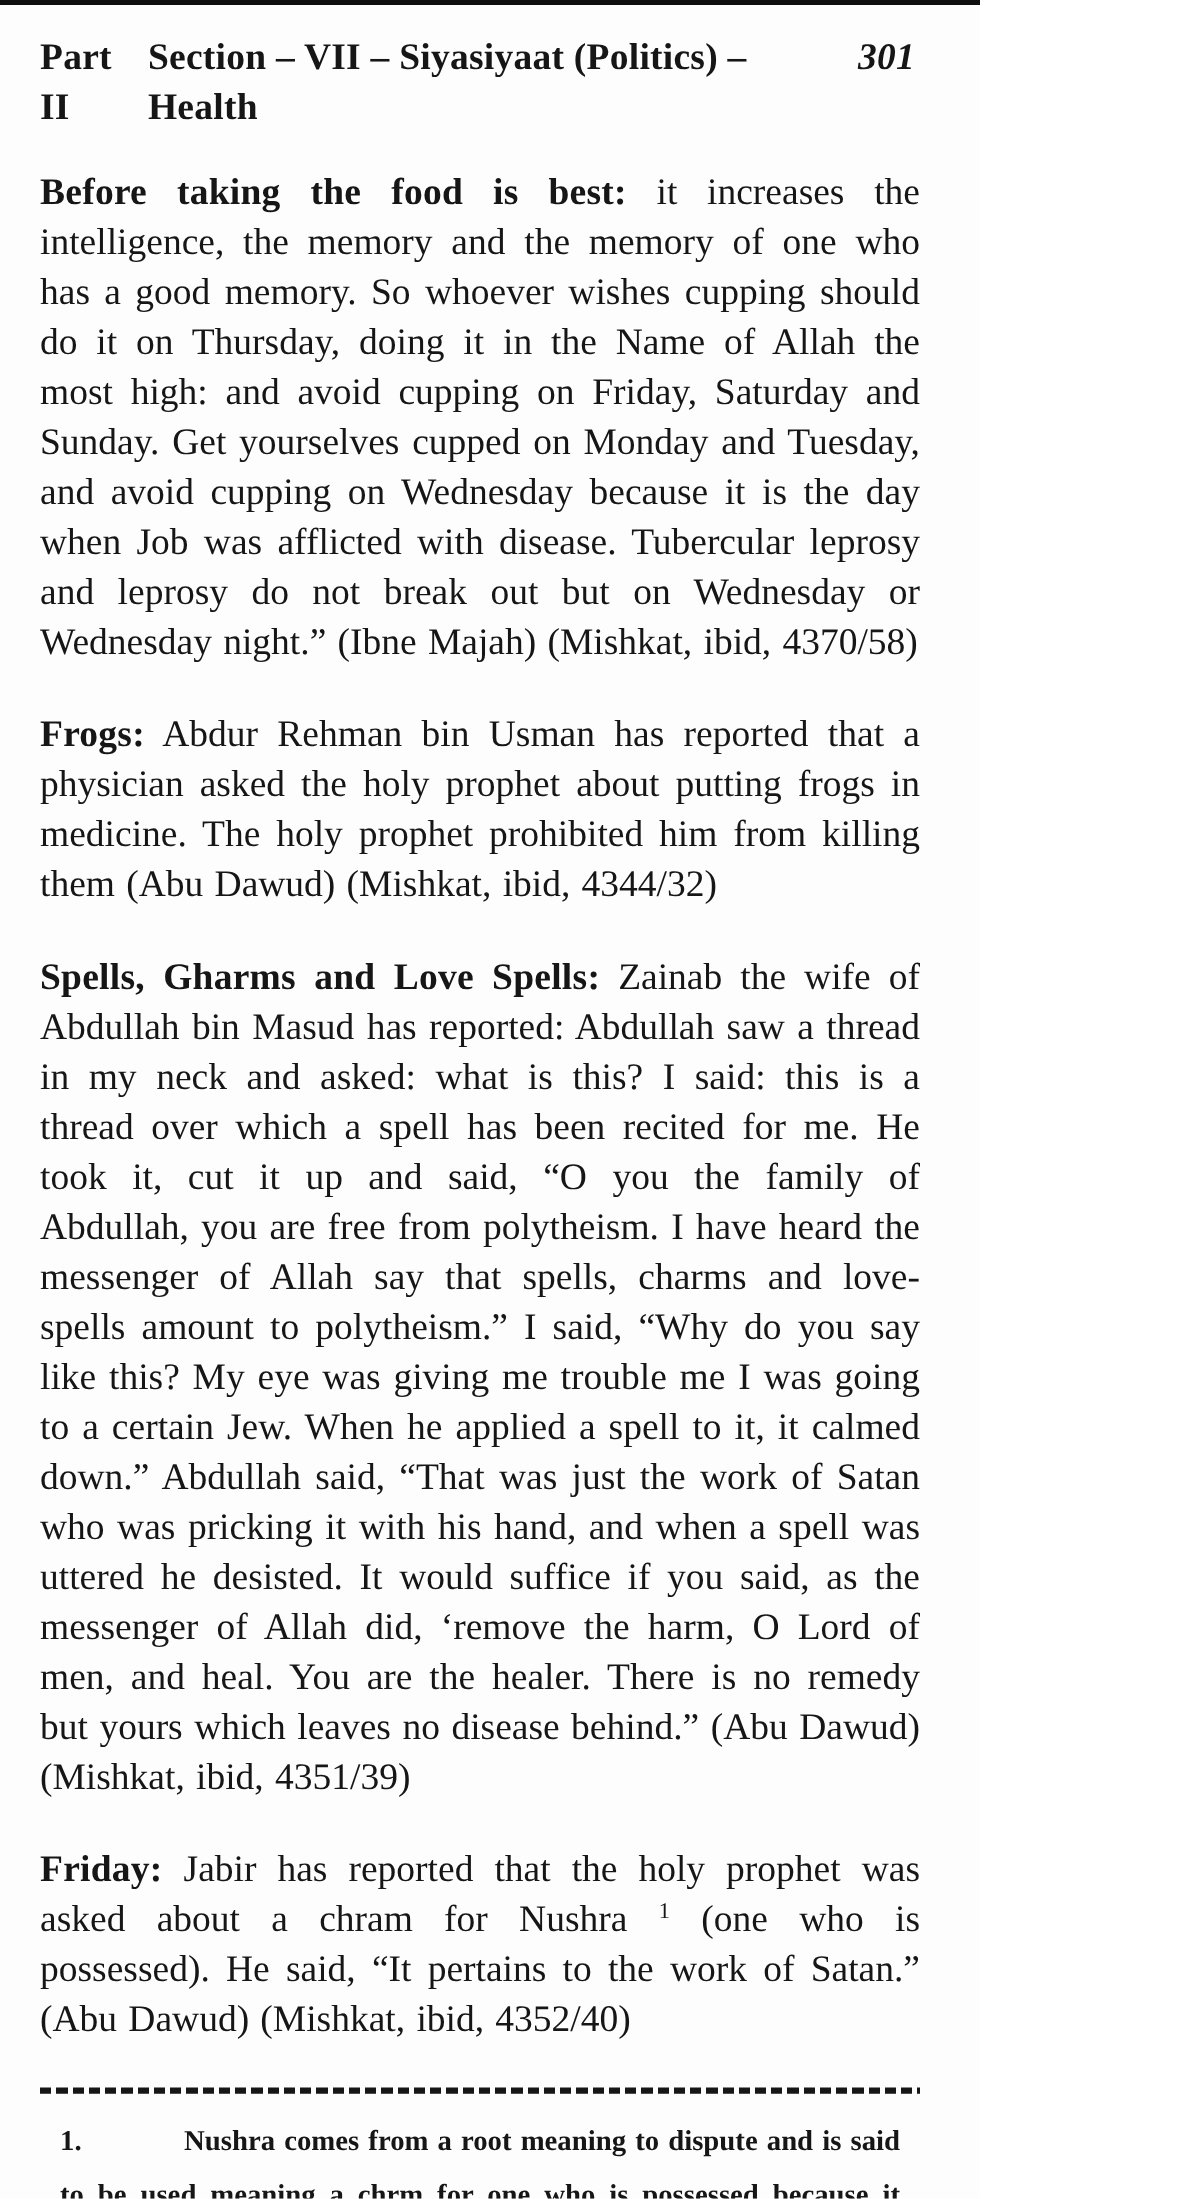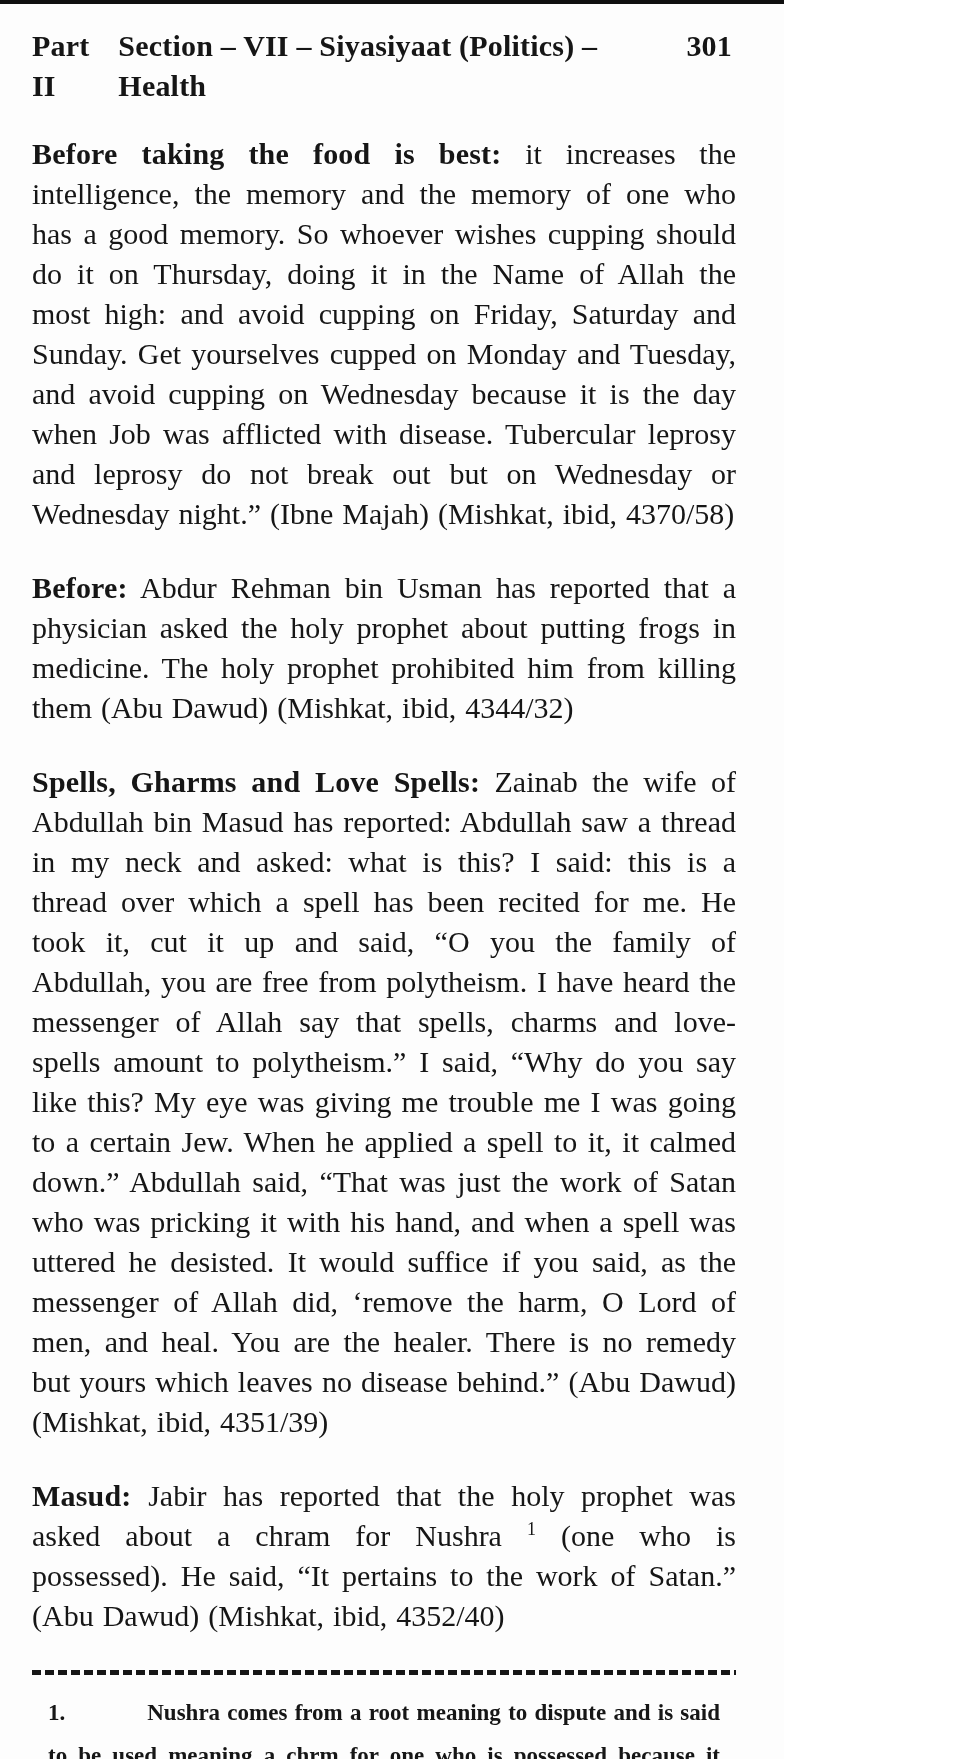--- a/index.html
+++ b/index.html
@@ -24,21 +24,21 @@
     display: flex;
     justify-content: space-between;
     align-items: baseline;
     font-weight: bold;
     font-size: 30px;
     line-height: 40px;
     margin-bottom: 28px;
     letter-spacing: 0.2px;
   }
   .page-header .center-title { flex: 1 1 auto; text-align: left; padding: 0 10px 0 0; }
-  .page-header .page-number { padding-right: 4px; }
+  .page-header .page-number { padding-right: 4px; font-style: italic; }
   .para {
     font-size: 30px;
     line-height: 40px;
     text-align: justify;
     margin: 0 0 34px 0;
     word-spacing: 1.5px;
   }
   .para b { letter-spacing: 0.2px; }
   .para sup {
     font-size: 0.6em;
@@ -67,22 +67,22 @@
   <div class="scan-top-line"></div>
 
   <div class="page-header">
     <span>Part II</span>
     <span class="center-title">Section – VII – Siyasiyaat (Politics) – Health</span>
     <span class="page-number">301</span>
   </div>
 
   <p class="para"><b>Before taking the food is best:</b><span> it increases the intelligence, the memory and the memory of one who has a good memory. So whoever wishes cupping should do it on Thursday, doing it in the Name of Allah the most high: and avoid cupping on Friday, Saturday and Sunday. Get yourselves cupped on Monday and Tuesday, and avoid cupping on Wednesday because it is the day when Job was afflicted with disease. Tubercular leprosy and leprosy do not break out but on Wednesday or Wednesday night.” (Ibne Majah) (Mishkat, ibid, 4370/58)</span></p>
 
-  <p class="para"><b>Before:</b><span> Abdur Rehman bin Usman has reported that a physician asked the holy prophet about putting frogs in medicine. The holy prophet prohibited him from killing them (Abu Dawud) (Mishkat, ibid, 4344/32)</span></p>
+  <p class="para"><b>Frogs:</b><span> Abdur Rehman bin Usman has reported that a physician asked the holy prophet about putting frogs in medicine. The holy prophet prohibited him from killing them (Abu Dawud) (Mishkat, ibid, 4344/32)</span></p>
 
   <p class="para"><b>Spells, Gharms and Love Spells:</b><span> Zainab the wife of Abdullah bin Masud has reported: Abdullah saw a thread in my neck and asked: what is this? I said: this is a thread over which a spell has been recited for me. He took it, cut it up and said, “O you the family of Abdullah, you are free from polytheism. I have heard the messenger of Allah say that spells, charms and love-spells amount to polytheism.” I said, “Why do you say like this? My eye was giving me trouble me I was going to a certain Jew. When he applied a spell to it, it calmed down.” Abdullah said, “That was just the work of Satan who was pricking it with his hand, and when a spell was uttered he desisted. It would suffice if you said, as the messenger of Allah did, ‘remove the harm, O Lord of men, and heal. You are the healer. There is no remedy but yours which leaves no disease behind.” (Abu Dawud) (Mishkat, ibid, 4351/39)</span></p>
 
-  <p class="para"><b>Masud:</b><span> Jabir has reported that the holy prophet was asked about a chram for Nushra </span><sup>1</sup><span> (one who is possessed). He said, “It pertains to the work of Satan.” (Abu Dawud) (Mishkat, ibid, 4352/40)</span></p>
+  <p class="para"><b>Friday:</b><span> Jabir has reported that the holy prophet was asked about a chram for Nushra </span><sup>1</sup><span> (one who is possessed). He said, “It pertains to the work of Satan.” (Abu Dawud) (Mishkat, ibid, 4352/40)</span></p>
 
   <div class="separator"></div>
 
   <p class="footnote"><span class="fn-number">1.</span><span>Nushra comes from a root meaning to dispute and is said to be used meaning a chrm for one who is possessed because it disperses the trouble (James Robson). It pertains to black magic.</span></p>
 </div>
 
 </body></html>

